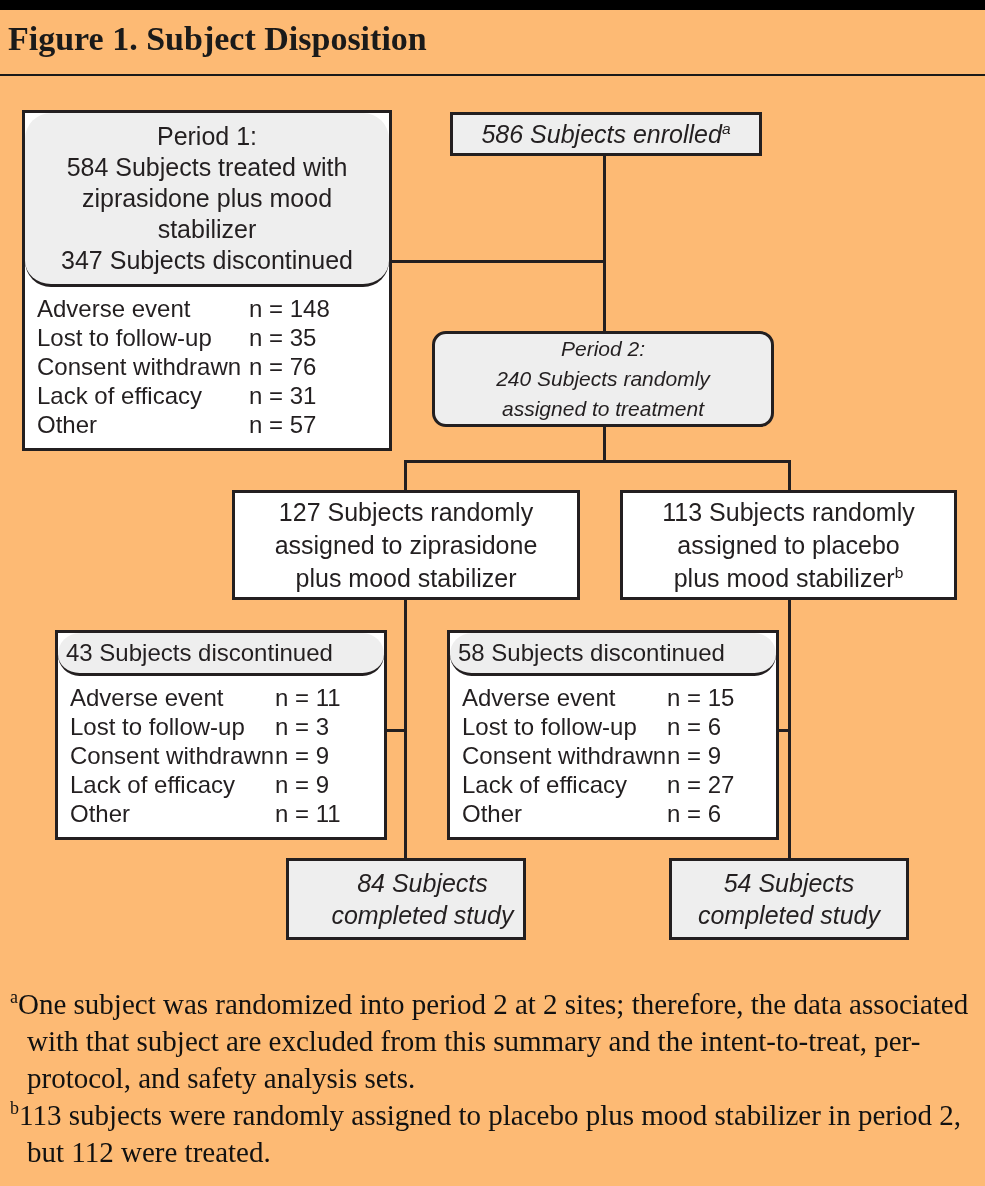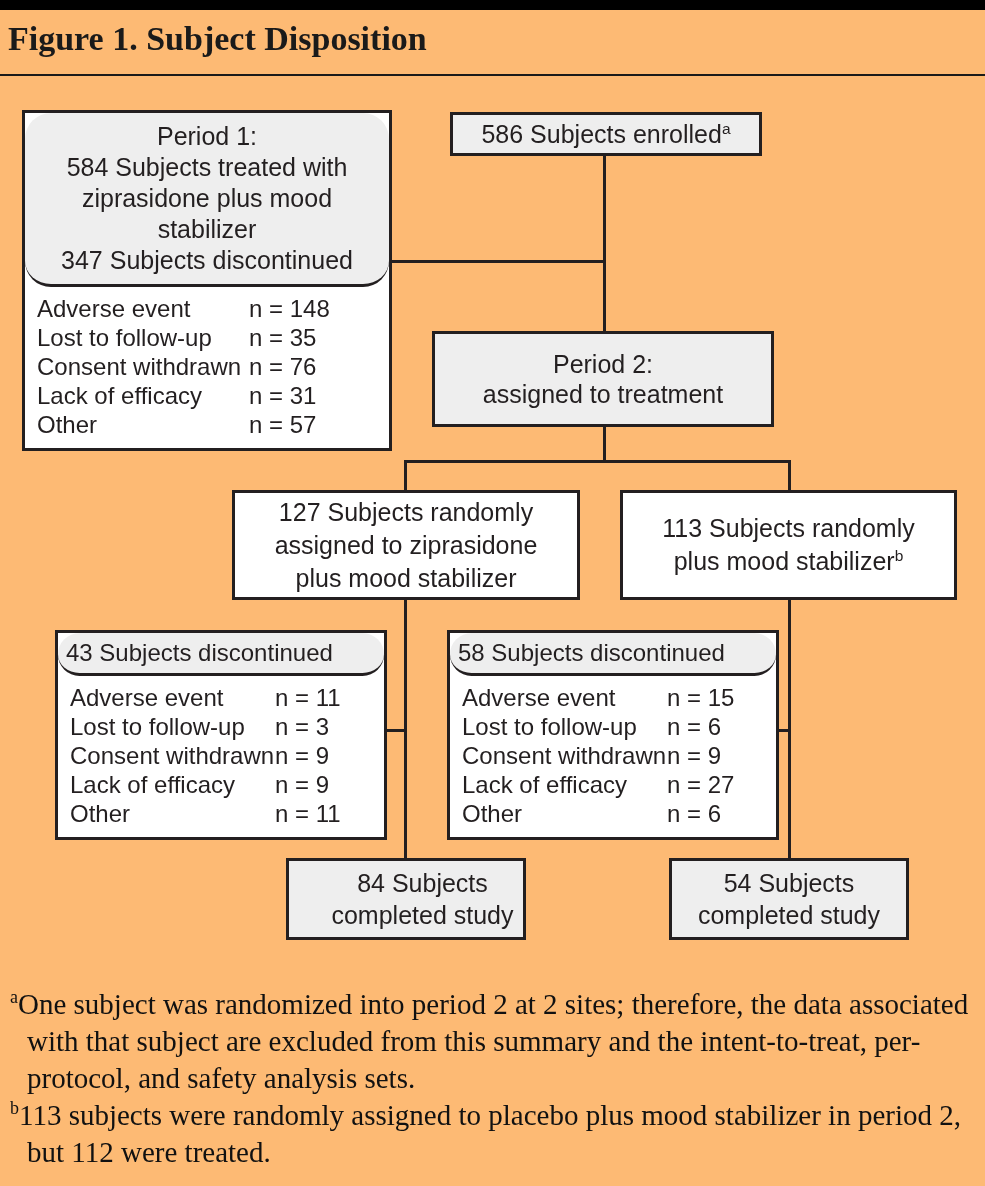--- a/index.html
+++ b/index.html
@@ -10,34 +10,34 @@
   .topbar{position:absolute;left:0;top:0;width:985px;height:10px;background:#000000;}
   .title{
     position:absolute;left:8px;top:20px;margin:0;
     font-family:"Liberation Serif",serif;font-weight:bold;font-size:34px;color:#1a1a1a;
   }
   .title-rule{position:absolute;left:0;top:74px;width:985px;height:2px;background:#1a1a1a;}
   .conn{position:absolute;background:#231f20;}
   .box{
     position:absolute;box-sizing:border-box;border:3px solid #231f20;background:#ffffff;
   }
-  .gray{background:#eeeeee;}
+  .gray{background:#eeeeee;font-style:italic;}
   .box-head{
     background:#eeeeee;border-bottom:3px solid #231f20;
     padding:8px 6px;font-size:25px;line-height:31px;text-align:center;border-radius:26px;
   }
   .box-list{background:#ffffff;padding:7px 8px 9px 12px;font-size:24px;line-height:29px;}
   .reason-row{display:flex;}
   .reason-label{width:212px;flex:0 0 auto;}
   .reason-value{flex:1;}
   .disc .box-head{text-align:left;padding:5px 6px 5px 8px;font-size:24px;line-height:30px;}
   .disc .reason-label{width:205px;}
   .enrolled-box{display:flex;align-items:center;justify-content:center;font-size:25px;}
   .stack{display:flex;flex-direction:column;align-items:center;justify-content:center;height:100%;}
-  .period2-box{font-size:25px;line-height:30px;}
+  .period2-box{font-size:21px;line-height:30px;border-radius:14px;}
   .arm-box{font-size:25px;line-height:33px;}
   .completed-box{font-size:25px;line-height:32px;}
   sup{font-size:62%;line-height:0;}
   .footnotes{
     position:absolute;left:10px;top:986px;width:965px;
     font-family:"Liberation Serif",serif;font-size:29px;line-height:37px;color:#111111;
   }
   .footnote{margin:0;padding-left:17px;text-indent:-17px;}
 </style>
 </head>
@@ -92,35 +92,37 @@
     </div>
   </div>
 
   <div class="box gray enrolled-box" style="left:450px;top:112px;width:312px;height:44px;">
     <span><span>586 Subjects enrolled</span><sup>a</sup></span>
   </div>
 
   <div class="box gray period2-box" style="left:432px;top:331px;width:342px;height:96px;">
     <div class="stack">
       <div>Period 2:</div>
+      <div>240 Subjects randomly</div>
       <div>assigned to treatment</div>
     </div>
   </div>
 
   <div class="box arm-box" style="left:232px;top:490px;width:348px;height:110px;">
     <div class="stack">
       <div>127 Subjects randomly</div>
       <div>assigned to ziprasidone</div>
       <div>plus mood stabilizer</div>
     </div>
   </div>
 
   <div class="box arm-box" style="left:620px;top:490px;width:337px;height:110px;">
     <div class="stack">
       <div>113 Subjects randomly</div>
+      <div>assigned to placebo</div>
       <div><span>plus mood stabilizer</span><sup>b</sup></div>
     </div>
   </div>
 
   <div class="box disc" style="left:55px;top:630px;width:332px;">
     <div class="box-head">43 Subjects discontinued</div>
     <div class="box-list">
       <div class="reason-row">
         <span class="reason-label">Adverse event</span>
         <span class="reason-value">n = 11</span>

